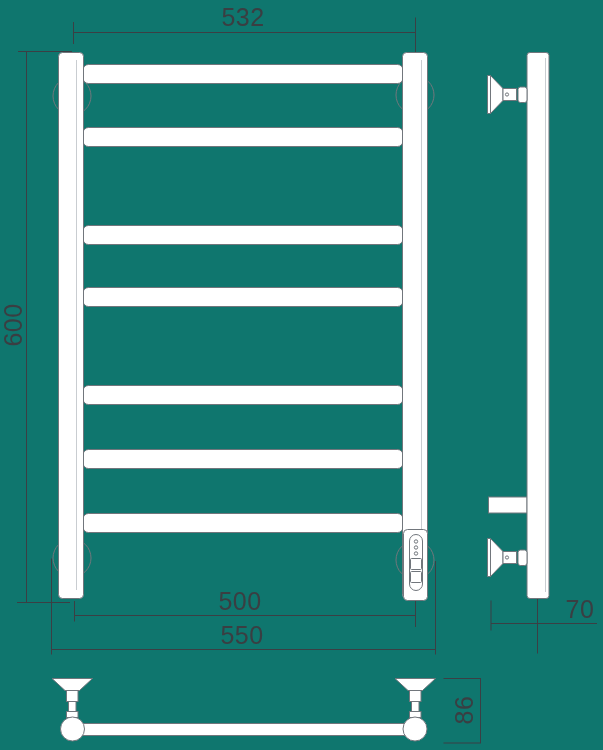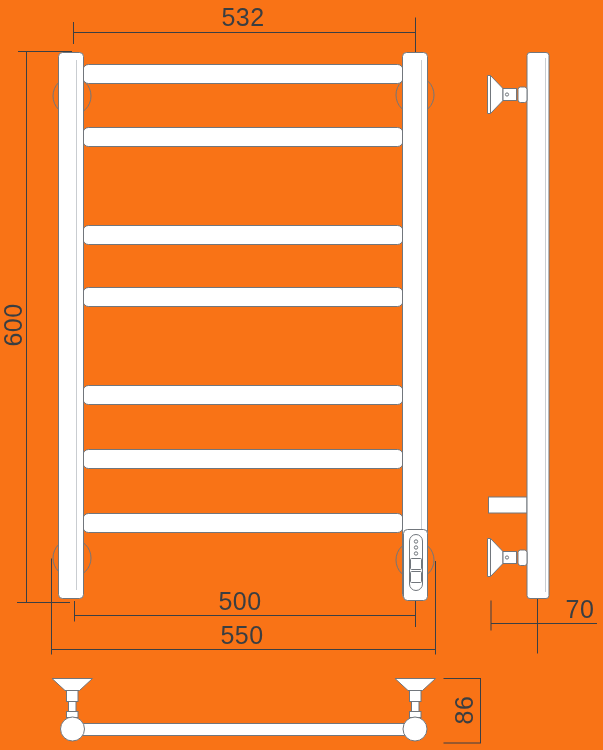--- a/index.html
+++ b/index.html
@@ -1,19 +1,19 @@
 <!DOCTYPE html>
 <html><head>
 <meta charset="utf-8">
 <style>
   html,body{margin:0;padding:0;background:#ffffff;}
   .canvas{
     position:relative;
     width:603px;height:750px;
-    background:#f97316;
+    background:#0f766e;
     font-family:"Liberation Sans", sans-serif;
     overflow:hidden;
   }
   svg{display:block;}
   .outline{fill:none;stroke:#71767c;stroke-width:1;}
   .outline-f{fill:#ffffff;stroke:#71767c;stroke-width:1;}
   .hl{fill:none;stroke:#c9cdd1;stroke-width:1;}
   .dim{fill:none;stroke:#3b3f44;stroke-width:1;}
   .dim-text{
     fill:#3a3e42;

